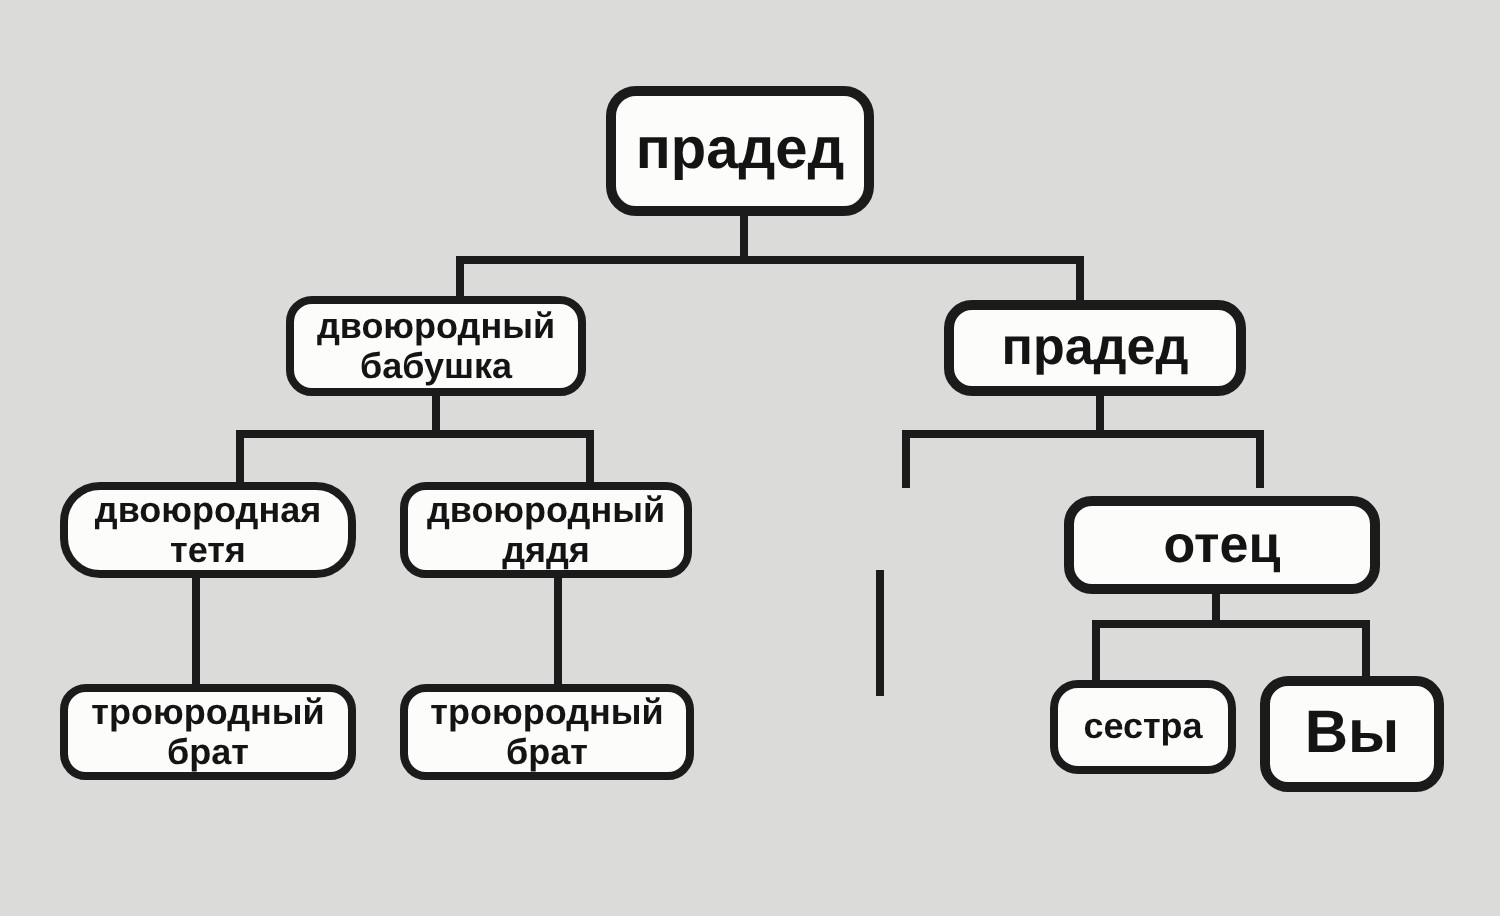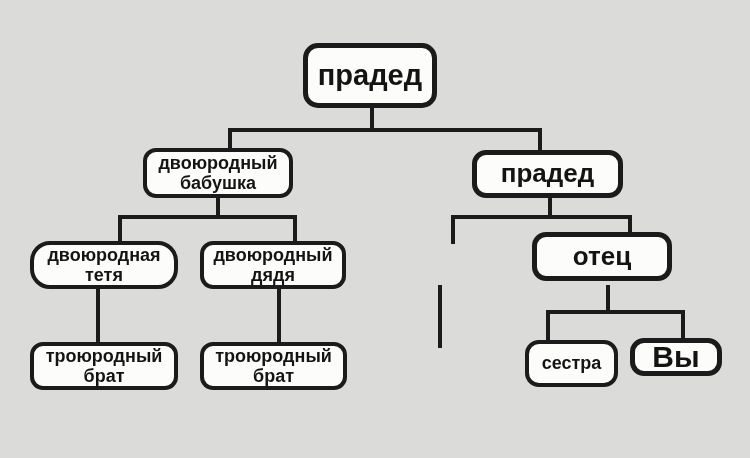--- a/index.html
+++ b/index.html
@@ -77,34 +77,34 @@
 
   <div class="node sm" style="left:30px;top:241px;width:148px;height:48px;border-radius:20px;">
     <span>двоюродная тетя</span>
   </div>
 
   <div class="node sm" style="left:200px;top:241px;width:146px;height:48px;">
     <span>двоюродный дядя</span>
   </div>
 
 
-  <div class="node lg" style="left:532px;top:232px;width:140px;height:49px;">
+  <div class="node lg" style="left:532px;top:248px;width:158px;height:49px;">
     <span>отец</span>
   </div>
 
   <div class="node sm" style="left:30px;top:342px;width:148px;height:48px;">
     <span>троюродный брат</span>
   </div>
 
   <div class="node sm" style="left:200px;top:342px;width:147px;height:48px;">
     <span>троюродный брат</span>
   </div>
 
 
   <div class="node sm" style="left:525px;top:340px;width:93px;height:47px;border-radius:14px;">
     <span>сестра</span>
   </div>
 
-  <div class="node xxl" style="left:630px;top:338px;width:92px;height:38px;">
+  <div class="node xxl" style="left:630px;top:338px;width:92px;height:58px;">
     <span>Вы</span>
   </div>
 
 </div>
 
 </body></html>

